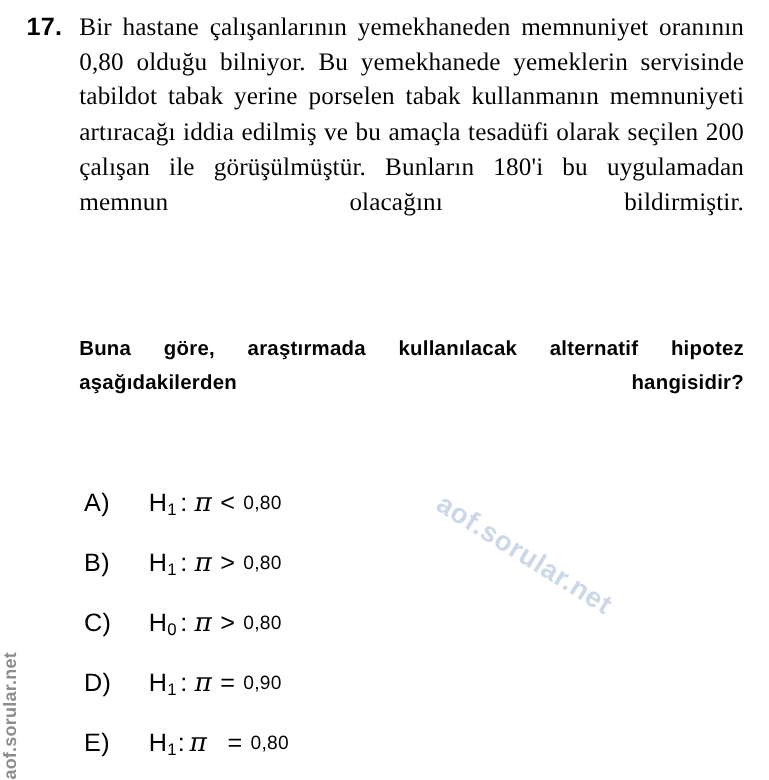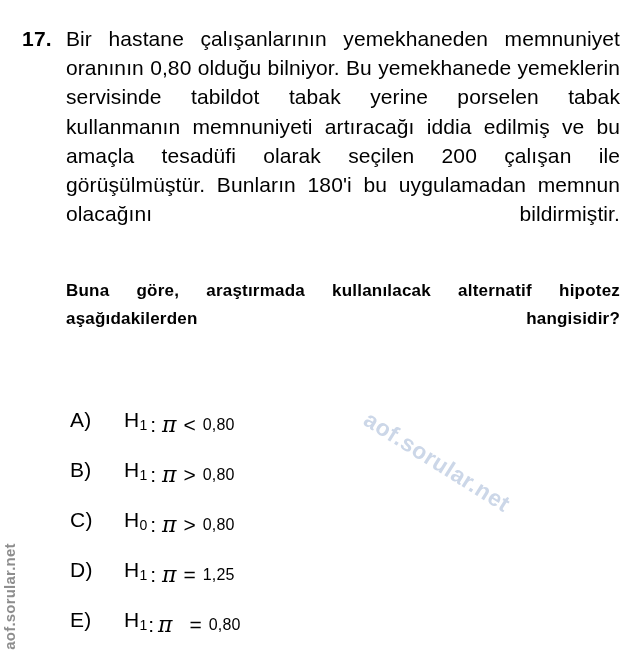--- a/index.html
+++ b/index.html
@@ -18,21 +18,21 @@
 
   .page {
     position: absolute;
     inset: 0;
   }
 
   
   .question {
     position: absolute;
     left: 22px;
-    top: 24px;
+    top: 8px;
     width: 598px;
   }
 
   .q-number {
     position: absolute;
     left: 0;
     top: 0;
     width: 40px;
     font-size: 21px;
     font-weight: bold;
@@ -41,20 +41,21 @@
   }
 
   .q-body {
     margin-left: 44px;
     width: 554px;
     font-size: 21px;
     line-height: 29.2px;
     text-align: justify;
     text-justify: inter-word;
     letter-spacing: 0.1px;
+    font-family: Liberation Serif, serif;
   }
   .q-body > p {
     margin: 0;
   }
   
   .q-body .justify-all {
     text-align: justify;
   }
   .q-body .justify-all::after {
     content: "";
@@ -100,21 +101,21 @@
     position: absolute;
     left: 70px;
     top: 0;
     letter-spacing: 0.3px;
   }
   .opt-expr {
     position: absolute;
     left: 124px;
     top: 0;
     display: flex;
-    align-items: flex-end;
+    align-items: flex-start;
   }
   .hyp {
     font-size: 21px;
     letter-spacing: 0.2px;
   }
   .hyp sub {
     font-size: 14px;
     vertical-align: -0.22em;
     letter-spacing: 0;
   }
@@ -225,21 +226,21 @@
       </span>
     </div>
 
     <div class="option">
       <span class="opt-label">D)</span>
       <span class="opt-expr">
         <span class="hyp"><span>H</span><sub>1</sub></span>
         <span class="colon">:</span>
         <span class="pi">π</span>
         <span class="op">=</span>
-        <span class="val">1,25</span>
+        <span class="val">0,90</span>
       </span>
     </div>
 
     <div class="option">
       <span class="opt-label">E)</span>
       <span class="opt-expr">
         <span class="hyp"><span>H</span><sub>1</sub></span>
         <span class="colon colon-tight">:</span>
         <span class="pi pi-wide">π</span>
         <span class="op">=</span>

